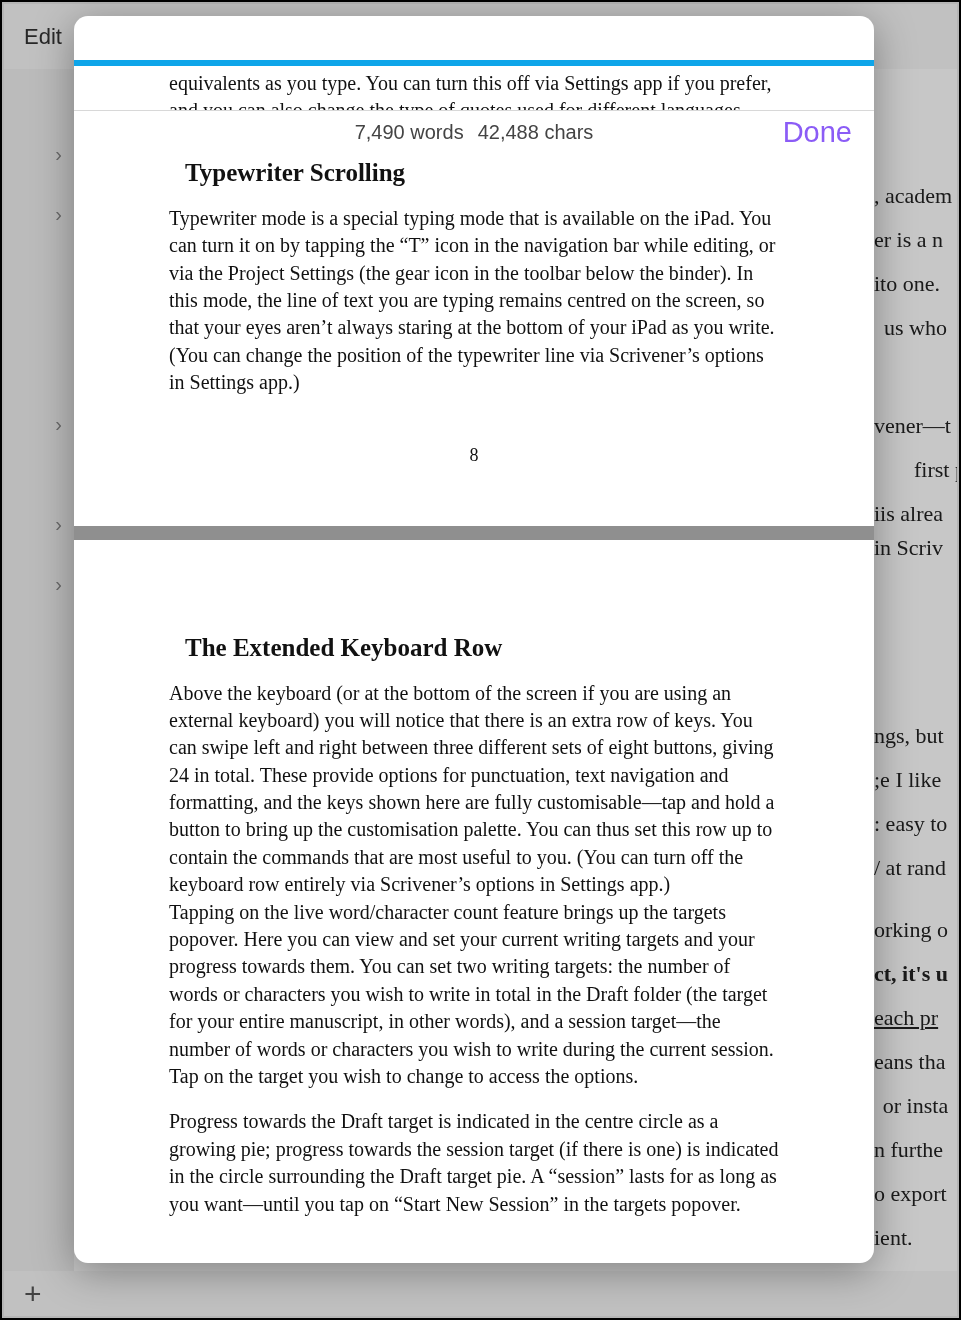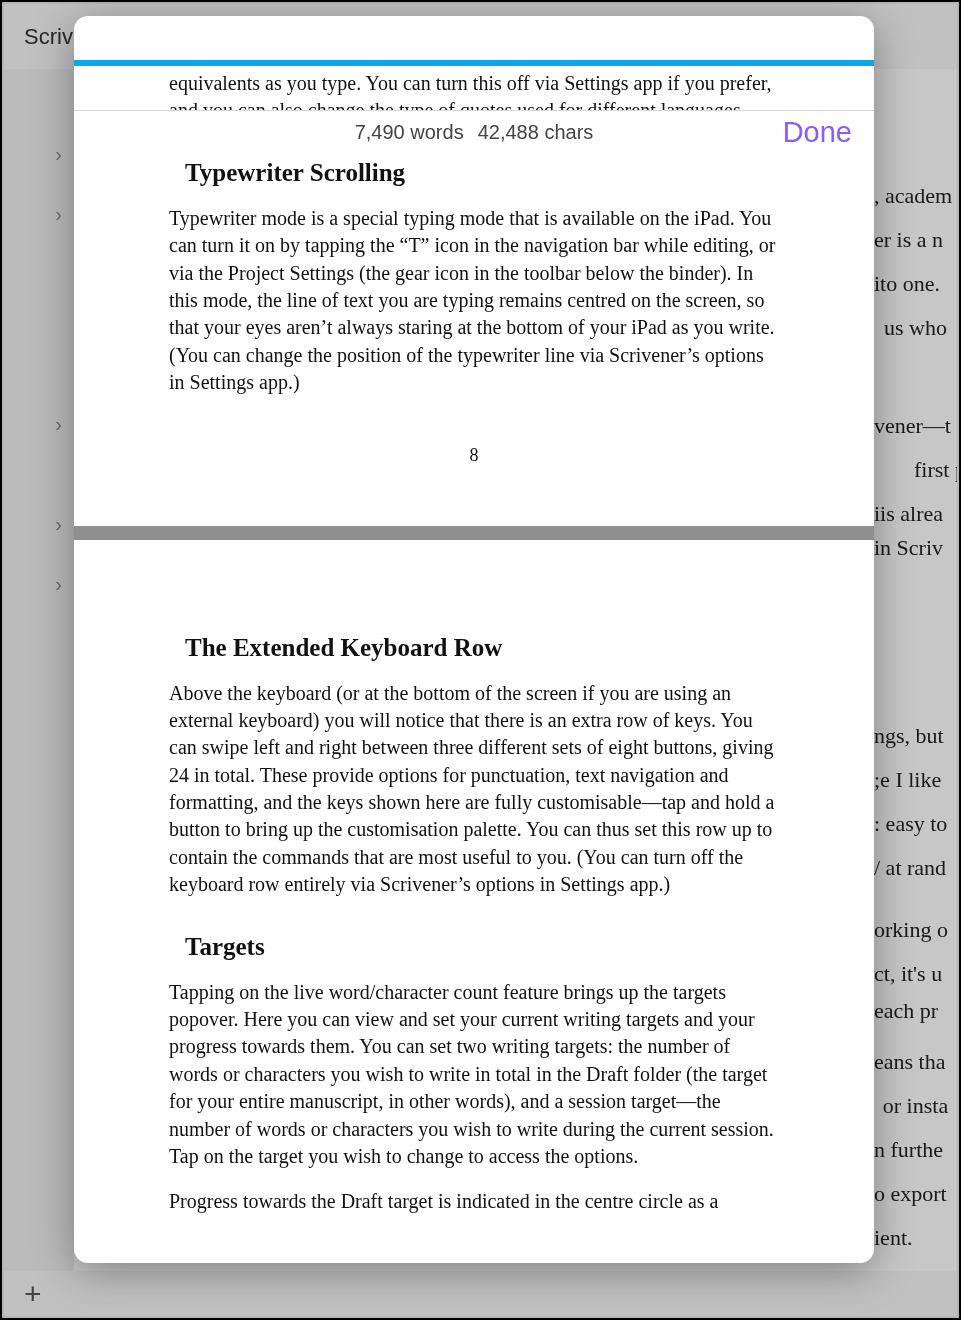--- a/index.html
+++ b/index.html
@@ -42,21 +42,21 @@
   .footer-stats { display:flex; gap:14px; }
   .done-btn { position: absolute; right: 22px; font-size: 29px; font-weight: 400; color: #8b5cf6; cursor: pointer; }
 </style>
 </head>
 <body>
 
 <div class="frame">
 
   <div class="bg-layer">
     <div class="bg-top">
-      <span class="bg-edit">Scriv</span>
+      <span class="bg-edit">Edit</span>
     </div>
     <div class="bg-sidebar">
       <div style="height:55px"></div>
       <div class="row">›</div>
       <div class="row">›</div>
       <div style="height:150px"></div>
       <div class="row">›</div>
       <div style="height:40px"></div>
       <div class="row">›</div>
       <div class="row">›</div>
@@ -68,22 +68,22 @@
         <p style="position: relative; top: 3px; text-align: center;">us who</p>
         <p style="position: relative; top: 58px;">vener—t</p>
         <p style="position: relative; top: 59px; padding-left: 40px;"> first pla</p>
         <p style="position: relative; top: 60px;">iis alrea</p>
         <p style="position: relative; top: 51px;">in Scriv</p>
         <p style="position: relative; top: 196px;">ngs, but</p>
         <p style="position: relative; top: 197px;">;e I like</p>
         <p style="position: relative; top: 198px;">: easy to</p>
         <p style="position: relative; top: 199px;">/ at rand</p>
         <p style="position: relative; top: 218px;">orking o</p>
-        <p style="position: relative; top: 219px;">ct, it's u</p>
-        <p style="position: relative; top: 213px;">each pr</p>
+        <p style="position: relative; top: 219px; font-weight: bold;">ct, it's u</p>
+        <p style="position: relative; top: 220px; text-decoration: underline;">each pr</p>
         <p style="position: relative; top: 221px;">eans tha</p>
         <p style="position: relative; top: 222px; text-align: center;">or insta</p>
         <p style="position: relative; top: 223px;">n furthe</p>
         <p style="position: relative; top: 224px;">o export</p>
         <p style="position: relative; top: 225px;">ient.</p>
       </div>
     <div class="bg-bottom">
       <span class="bg-plus">+</span>
     </div>
   </div>
@@ -115,21 +115,20 @@
       <div class="doc-page first">
         <p>equivalents as you type. You can turn this off via Settings app if you prefer, and you can also change the type of quotes used for different languages.</p>
         <h2>Typewriter Scrolling</h2>
         <p>Typewriter mode is a special typing mode that is available on the iPad. You can turn it on by tapping the “T” icon in the navigation bar while editing, or via the Project Settings (the gear icon in the toolbar below the binder). In this mode, the line of text you are typing remains centred on the screen, so that your eyes aren’t always staring at the bottom of your iPad as you write. (You can change the position of the typewriter line via Scrivener’s options in Settings app.)</p>
         <div class="page-num">8</div>
       </div>
       <div class="page-gap"></div>
       <div class="doc-page">
         <h2 class="h2-first">The Extended Keyboard Row</h2>
         <p>Above the keyboard (or at the bottom of the screen if you are using an external keyboard) you will notice that there is an extra row of keys. You can swipe left and right between three different sets of eight buttons, giving 24 in total. These provide options for punctuation, text navigation and formatting, and the keys shown here are fully customisable—tap and hold a button to bring up the customisation palette. You can thus set this row up to contain the commands that are most useful to you. (You can turn off the keyboard row entirely via Scrivener’s options in Settings app.)</p>
-        <h2>Targets</h2>
         <p style="margin-bottom:18px;">Tapping on the live word/character count feature brings up the targets popover. Here you can view and set your current writing targets and your progress towards them. You can set two writing targets: the number of words or characters you wish to write in total in the Draft folder (the target for your entire manuscript, in other words), and a session target—the number of words or characters you wish to write during the current session. Tap on the target you wish to change to access the options.</p>
         <p>Progress towards the Draft target is indicated in the centre circle as a growing pie; progress towards the session target (if there is one) is indicated in the circle surrounding the Draft target pie. A “session” lasts for as long as you want—until you tap on “Start New Session” in the targets popover.</p>
       </div>
     </div>
 
     <div class="modal-footer">
       <div class="footer-stats">
         <span>7,490 words</span>
         <span>42,488 chars</span>
       </div>

